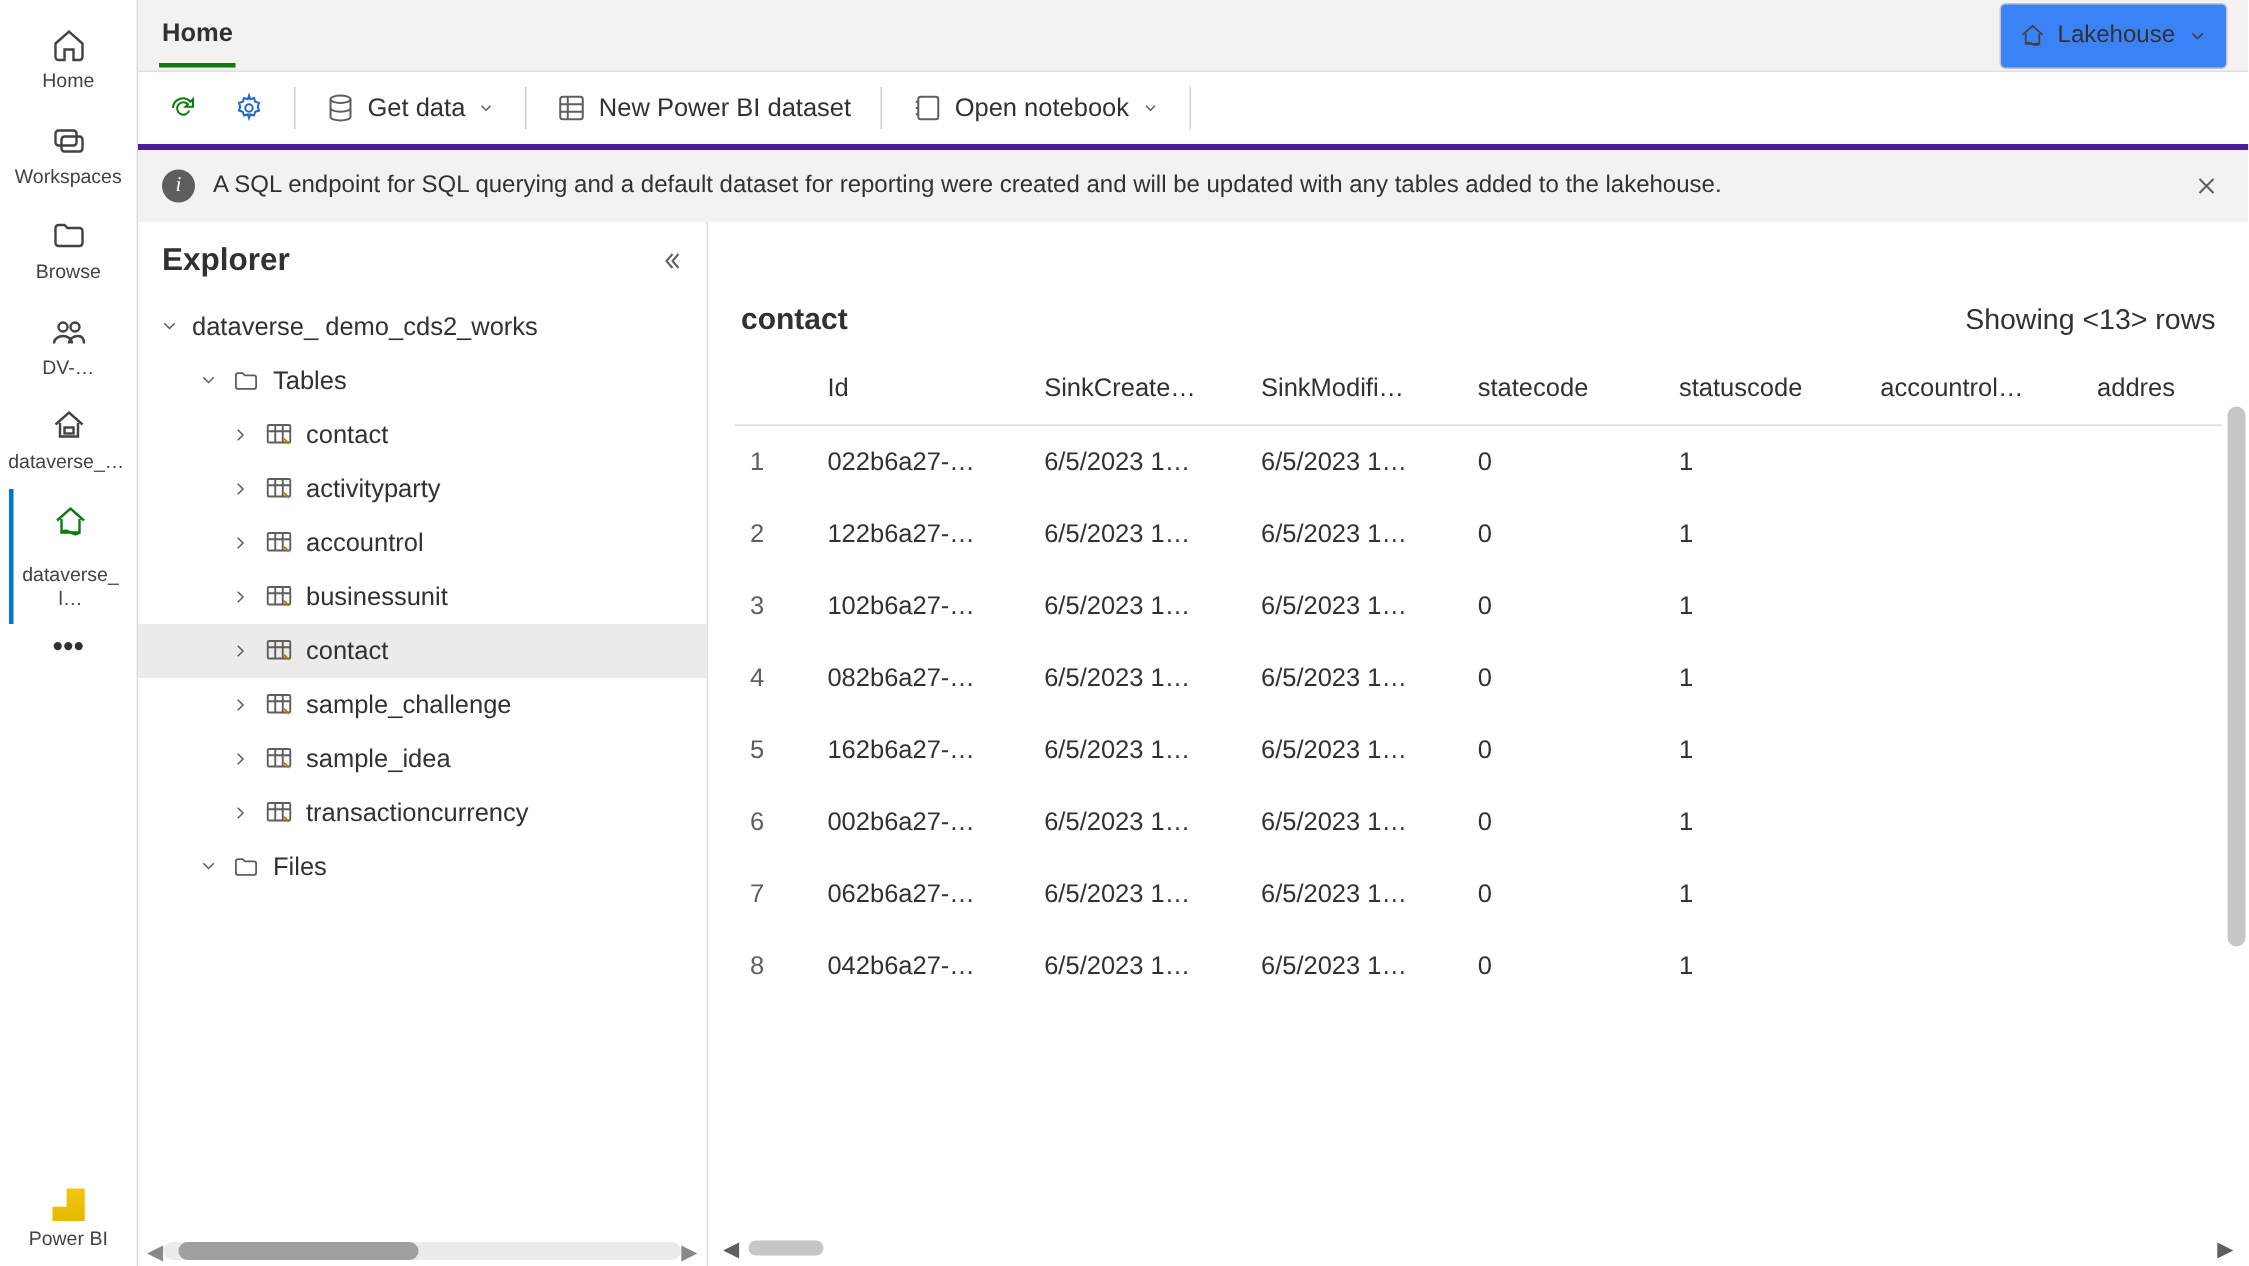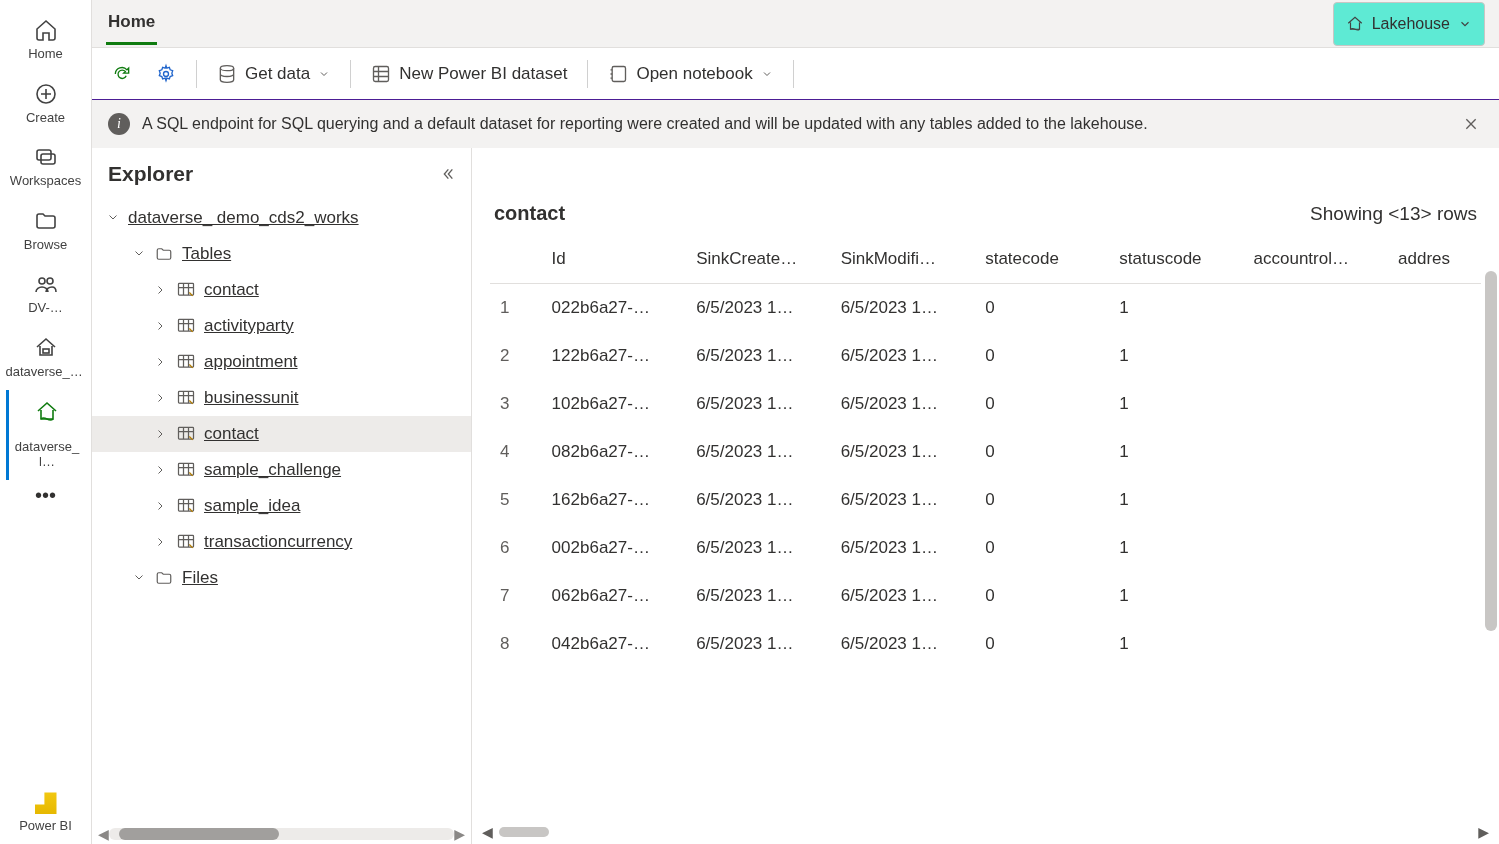--- a/index.html
+++ b/index.html
@@ -62,30 +62,30 @@
 }
 .top-right { margin-left: auto; display:flex; align-items:center;}
 .lakehouse-selector {
   border: 1px solid #c8c6c4;
   border-radius: 4px;
   padding: 12px 12px;
   display: flex;
   align-items: center;
   gap: 8px;
   font-size: 16px;
-  background: #5eead4;
+  background: #3b82f6;
   cursor:pointer;
 }
 .toolbar {
   height: 52px;
   display: flex;
   align-items: center;
   gap: 4px;
   padding: 0 10px;
-  border-bottom: 1px solid #4c1d95;
+  border-bottom: 4px solid #4c1d95;
   background: #fff;
 }
 .tool-btn {
   display: flex;
   align-items: center;
   gap: 8px;
   padding: 6px 10px;
   border-radius: 4px;
   cursor: pointer;
   font-size: 17px;
@@ -123,21 +123,20 @@
   align-items:center;
   padding: 14px 16px 8px;
   font-size: 21px;
   font-weight:600;
 }
 .collapse-icon { margin-left:auto; color:#605e5c; cursor:pointer; font-size:16px;}
 .tree {
   flex:1;
   overflow:auto;
   padding: 6px 0;
-  text-decoration: underline;
 }
 .tree-row {
   display:flex;
   align-items:center;
   gap:8px;
   padding: 8px 10px;
   cursor:pointer;
   font-size: 17px;
   color:#323130;
   white-space: nowrap;
@@ -202,29 +201,20 @@
 <body>
 
 <div class="left-rail">
   <div class="rail-item">
     <span class="rail-icon">
       <svg width="24" height="24" viewBox="0 0 24 24" fill="none" stroke="#424242" stroke-width="1.6">
           <path d="M3 11l9-8 9 8v9a2 2 0 0 1-2 2h-4v-7h-6v7H5a2 2 0 0 1-2-2z"></path>
         </svg>
     </span>
     <span class="label">Home</span>
-  </div>
-  <div class="rail-item">
-    <span class="rail-icon">
-      <svg width="24" height="24" viewBox="0 0 24 24" fill="none" stroke="#424242" stroke-width="1.6">
-          <circle cx="12" cy="12" r="9"></circle>
-          <path d="M12 7v10M7 12h10"></path>
-        </svg>
-    </span>
-    <span class="label">Create</span>
   </div>
   <div class="rail-item">
     <span class="rail-icon">
       <svg width="24" height="24" viewBox="0 0 24 24" fill="none" stroke="#424242" stroke-width="1.6">
           <rect x="3" y="5" width="14" height="10" rx="2"></rect>
           <rect x="7" y="9" width="14" height="10" rx="2"></rect>
         </svg>
     </span>
     <span class="label">Workspaces</span>
   </div>
@@ -432,21 +422,21 @@
                   <path d="M9 5l7 7-7 7"></path>
                 </svg>
               </span>
               <span class="node-icon">
                 <svg width="20" height="20" viewBox="0 0 24 24" fill="none" stroke="#605e5c" stroke-width="1.5">
                   <rect x="3" y="4" width="18" height="14" rx="1"></rect>
                   <path d="M3 9h18M9 4v14M15 4v14"></path>
                   <path d="M16 15l4 4" stroke="#b47d00"></path>
                 </svg>
               </span>
-              <span>appointment</span>
+              <span>accountrol</span>
             </div>
             <div class="tree-row level-2">
               <span class="chev">
                 <svg width="12" height="12" viewBox="0 0 24 24" fill="none" stroke="#605e5c" stroke-width="2">
                   <path d="M9 5l7 7-7 7"></path>
                 </svg>
               </span>
               <span class="node-icon">
                 <svg width="20" height="20" viewBox="0 0 24 24" fill="none" stroke="#605e5c" stroke-width="1.5">
                   <rect x="3" y="4" width="18" height="14" rx="1"></rect>

